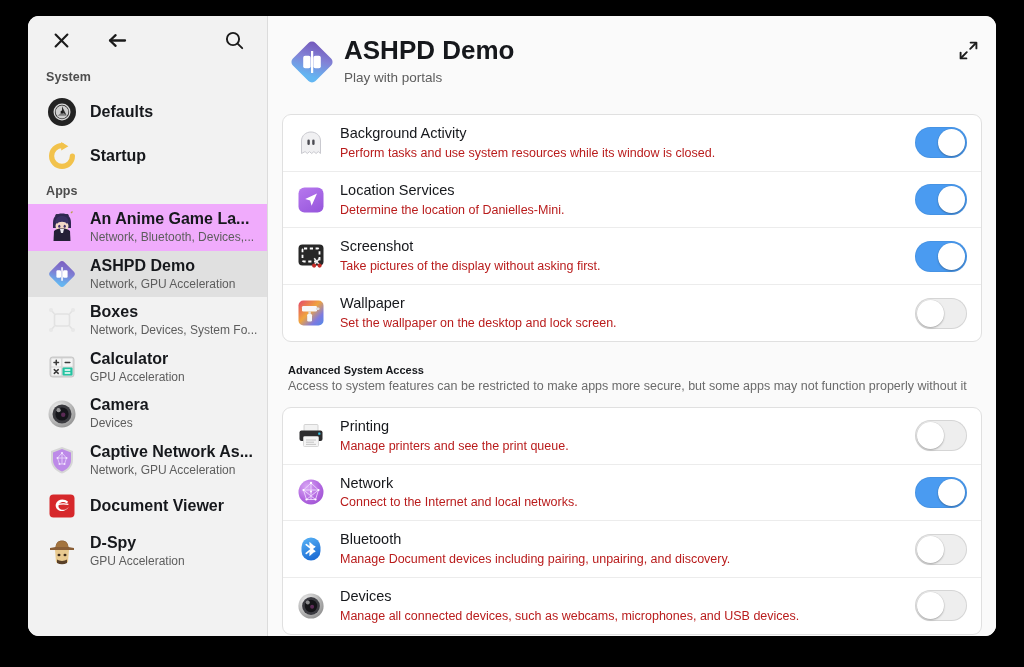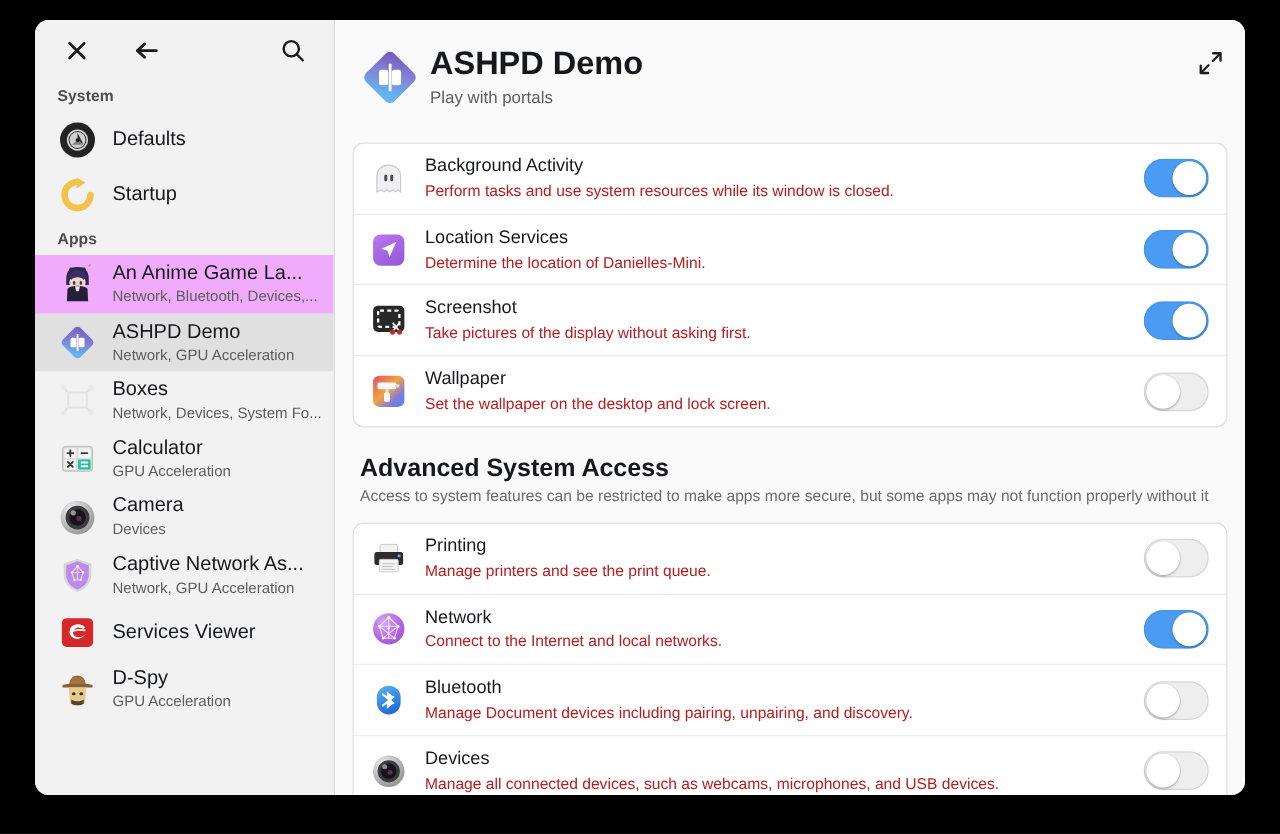--- a/index.html
+++ b/index.html
@@ -69,20 +69,21 @@
     position: relative;
     display: flex; align-items: center; justify-content: center;
   }
   .sb-txt { min-width: 0; flex: 1; }
   .sb-title {
     font-size: 16px;
     color: #16181c;
     white-space: nowrap;
     overflow: hidden;
     line-height: 1.25;
+    font-weight: bold;
   }
   .sb-sub {
     font-size: 12px;
     color: #5d5d5d;
     white-space: nowrap;
     overflow: hidden;
     line-height: 1.3;
     margin-top: 1px;
   }
 
@@ -132,21 +133,21 @@
     padding: 9px 14px 9px 13px;
     min-height: 53px;
     border-top: 1px solid #ececec;
   }
   .perm-row:first-child { border-top: none; }
   .perm-ico { width: 30px; height: 30px; flex: 0 0 30px; display:flex; align-items:center; justify-content:center; }
   .perm-txt { flex: 1; min-width: 0; }
   .perm-title { font-size: 14.5px; color: #16181c; line-height: 1.3; }
   .perm-desc { font-size: 12.5px; color: #b91c1c; line-height: 1.35; margin-top: 2px; white-space: nowrap; overflow: hidden;}
   .section-head { padding: 22px 6px 2px 6px; }
-  .section-title { font-size: 20px; font-weight: bold; color: #16181c; }
+  .section-title { font-size: 11px; font-weight: bold; color: #16181c; }
   .section-desc { font-size: 12.5px; color: #6b6b6b; margin-top: 3px; white-space: nowrap; overflow: hidden; }
   .section-gap { height: 12px; }
 
   
   .toggle {
     width: 52px; height: 31px;
     border-radius: 16px;
     position: relative;
     flex: 0 0 52px;
     cursor: default;
@@ -372,21 +373,21 @@
 
       <div class="sb-row">
         <div class="sb-ico">
           <svg width="30" height="30" viewBox="0 0 30 30">
             <rect x="2.5" y="3.5" width="25" height="23" rx="4" fill="#d6282b"></rect>
             <path d="M21 10.5 C17 7 10 8 8.8 13.2 C7.8 17.6 12 20.8 16.2 20 C19 19.4 21 17.2 21.8 15.4 C20 18.8 16 19.6 13.4 18.2 C10.6 16.7 10.8 12.6 14 11.4 C16.4 10.5 18.6 11.4 20 12.6 Z" fill="#ffffff"></path>
             <path d="M9.5 14.2 C12.5 13 17 12.6 21.4 13.4" stroke="#ffffff" stroke-width="1.3" fill="none"></path>
           </svg>
         </div>
         <div class="sb-txt">
-          <div class="sb-title">Services Viewer</div>
+          <div class="sb-title">Document Viewer</div>
         </div>
       </div>
 
       <div class="sb-row">
         <div class="sb-ico">
           <svg width="30" height="30" viewBox="0 0 30 30">
             <path d="M3 12 C5 11.5 7 11.2 8.5 11 C9 6.5 11.5 4.5 15 4.5 C18.5 4.5 21 6.5 21.5 11 C23 11.2 25 11.5 27 12 L27 14 L3 14 Z" fill="#8a5f37"></path>
             <path d="M8.8 11 C9.2 7 11.6 5.3 15 5.3 C18.4 5.3 20.8 7 21.2 11 Z" fill="#a3743f"></path>
             <path d="M8 14 L22 14 L21 26 C19 28.2 11 28.2 9 26 Z" fill="#e8c98f"></path>
             <g fill="#3b2a1b">

